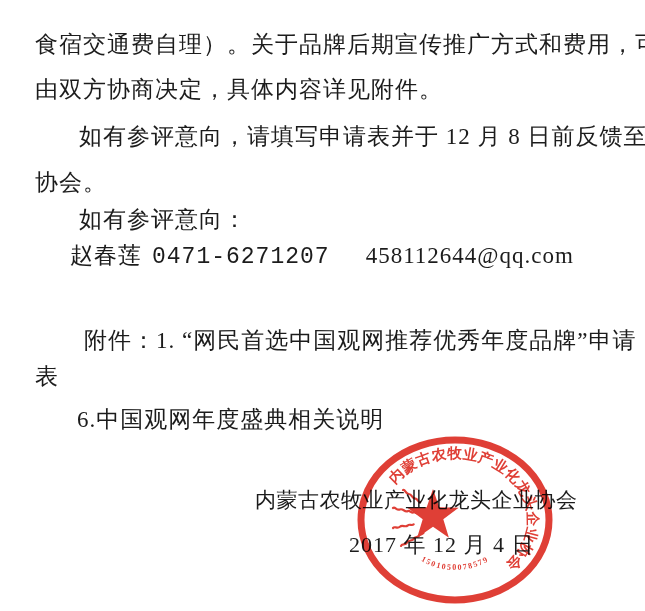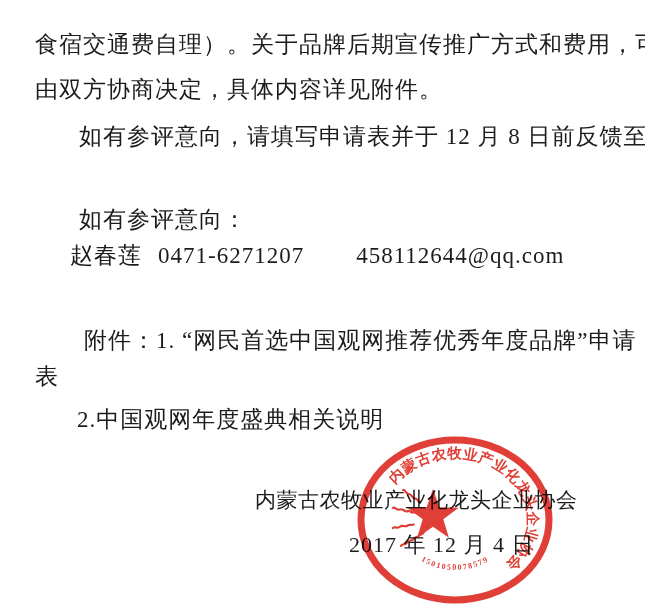--- a/index.html
+++ b/index.html
@@ -17,22 +17,22 @@
     letter-spacing:1px;
     white-space:nowrap;
     line-height:26px;
   }
   .l1{left:35px;top:32px;}
   .l2{left:35px;top:78px;font-family:Liberation Mono, monospace;}
   .l3{left:79px;top:124px;}
   .l4{left:35px;top:170px;}
   .l5{left:79px;top:207px;}
   .l6{left:70px;top:243px;}
-  .l6 .phone{margin-left:16px;}
-  .l6 .email{margin-left:52px;}
+  .l6 .phone{margin-left:10px;font-family:Liberation Mono, monospace;}
+  .l6 .email{margin-left:36px;}
   .l7{left:84px;top:328px;}
   .l8{left:35px;top:364px;}
   .l9{left:77px;top:407px;}
   .org{left:255px;top:487px;font-size:21px;letter-spacing:0.5px;}
   .date{left:349px;top:532px;font-size:22px;letter-spacing:1px;}
   .seal{
     position:absolute;
     left:357px;top:436px;
     width:196px;height:168px;
     overflow:visible;
@@ -42,29 +42,30 @@
   .seal text{font-family:"Liberation Serif","DejaVu Serif",serif;}
 </style>
 </head>
 <body>
 
 <div class="page">
 
   <div class="line l1">食宿交通费自理）。关于品牌后期宣传推广方式和费用，可</div>
   <div class="line l2">由双方协商决定，具体内容详见附件。</div>
   <div class="line l3">如有参评意向，请填写申请表并于 12 月 8 日前反馈至</div>
+  <div class="line l4">协会。</div>
   <div class="line l5">如有参评意向：</div>
 
   <div class="line l6">
     <span>赵春莲</span><span class="phone">0471-6271207</span><span class="email">458112644@qq.com</span>
   </div>
 
   <div class="line l7">附件：1. “网民首选中国观网推荐优秀年度品牌”申请</div>
   <div class="line l8">表</div>
-  <div class="line l9">2.中国观网年度盛典相关说明</div>
+  <div class="line l9">6.中国观网年度盛典相关说明</div>
 
   <div class="line org">内蒙古农牧业产业化龙头企业协会</div>
   <div class="line date">2017 年 12 月 4 日</div>
 
   <svg class="seal" viewBox="0 0 196 168" xmlns="http://www.w3.org/2000/svg">
     <defs>
       <path id="sealTopArc" d="M 40.5 45.8 A 73 62 0 1 1 151.4 126.3" fill="none"></path>
       <path id="sealBottomArc" d="M 48.8 110.5 A 58 50 0 0 0 147.2 110.5" fill="none"></path>
     </defs>
 

